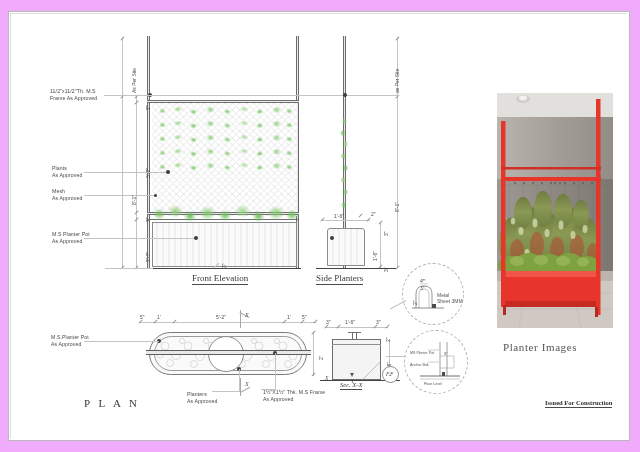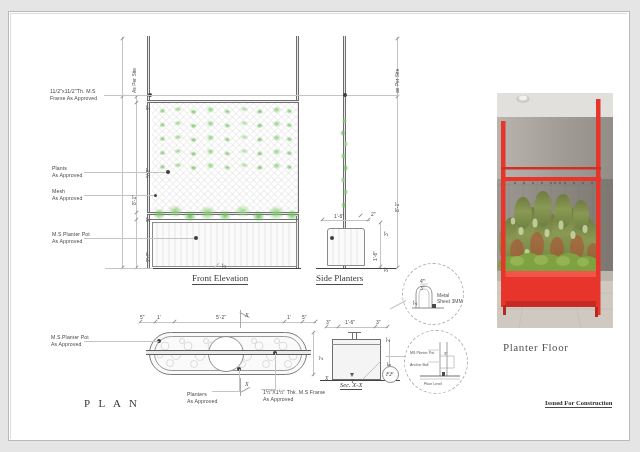--- a/index.html
+++ b/index.html
@@ -1,19 +1,19 @@
 <!DOCTYPE html>
 <html><head>
 <meta charset="utf-8">
 <style>
   html,body{margin:0;padding:0;background:#ffffff;}
   body{width:640px;height:452px;overflow:hidden;
        font-family:"Liberation Sans",sans-serif;color:#3a3a3a;}
 
-  .sheet{position:absolute;left:0;top:0;width:640px;height:452px;background:#e5e5e5;}
+  .sheet{position:absolute;left:0;top:0;width:640px;height:452px;background:#f0abfc;}
   .sheet-border{position:absolute;left:8px;top:11px;width:622px;height:430px;
        border:1px solid #b9b9b9;background:#fff;box-sizing:border-box;}
   .sheet-border-inner{position:absolute;left:10px;top:13px;width:617px;height:426px;
        border-left:1px solid #dcdcdc;border-top:1px solid #dcdcdc;box-sizing:border-box;}
 
   
   .ln{position:absolute;background:#6f6f6f;}
   .ln-h{height:1px;}
   .ln-v{width:1px;}
   .ln-thin{background:#a8a8a8;}
@@ -557,19 +557,19 @@
         <rect x="99" y="6" width="4.5" height="216" fill="#e8352b"></rect>
 
         <rect x="4" y="84" width="100" height="4" fill="#e8352b"></rect>
         <rect x="4" y="74" width="100" height="2.5" fill="#d12e25"></rect>
 
         <rect x="6" y="212" width="3" height="10" fill="#b8281f"></rect>
         <rect x="98" y="214" width="3" height="10" fill="#b8281f"></rect>
       </svg>
     </div>
 
-    <div class="serif" style="position:absolute;left:503px;top:341px;font-size:11px;color:#555;letter-spacing:.6px;">Planter Floor</div>
+    <div class="serif" style="position:absolute;left:503px;top:341px;font-size:11px;color:#555;letter-spacing:.6px;">Planter Images</div>
   </div>
 
   <div class="underline" style="position:absolute;left:545px;top:399px;font-size:6.5px;color:#2f2f2f;
        font-family:'Liberation Serif',serif;font-weight:bold;">Issued For Construction</div>
 
 </div>
 
 </body></html>

